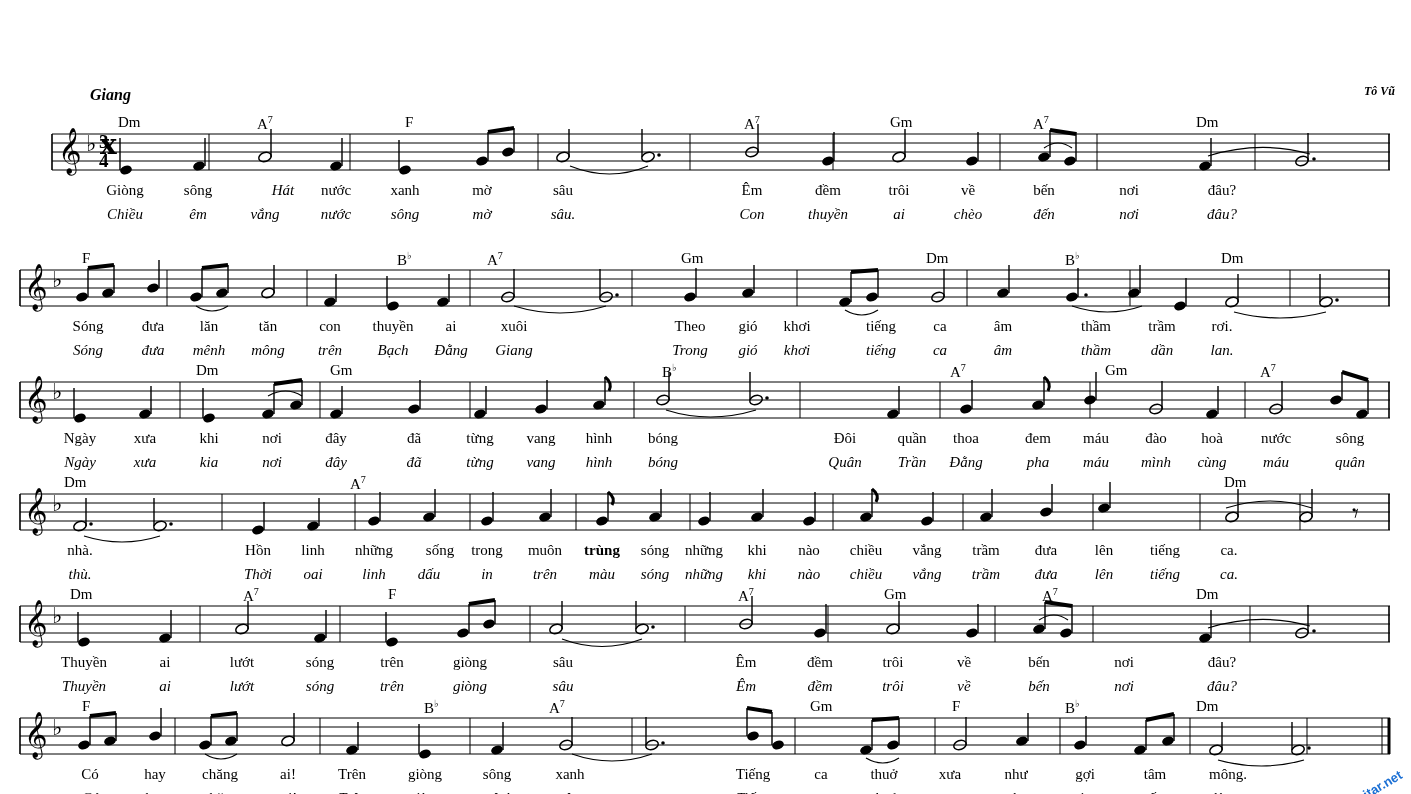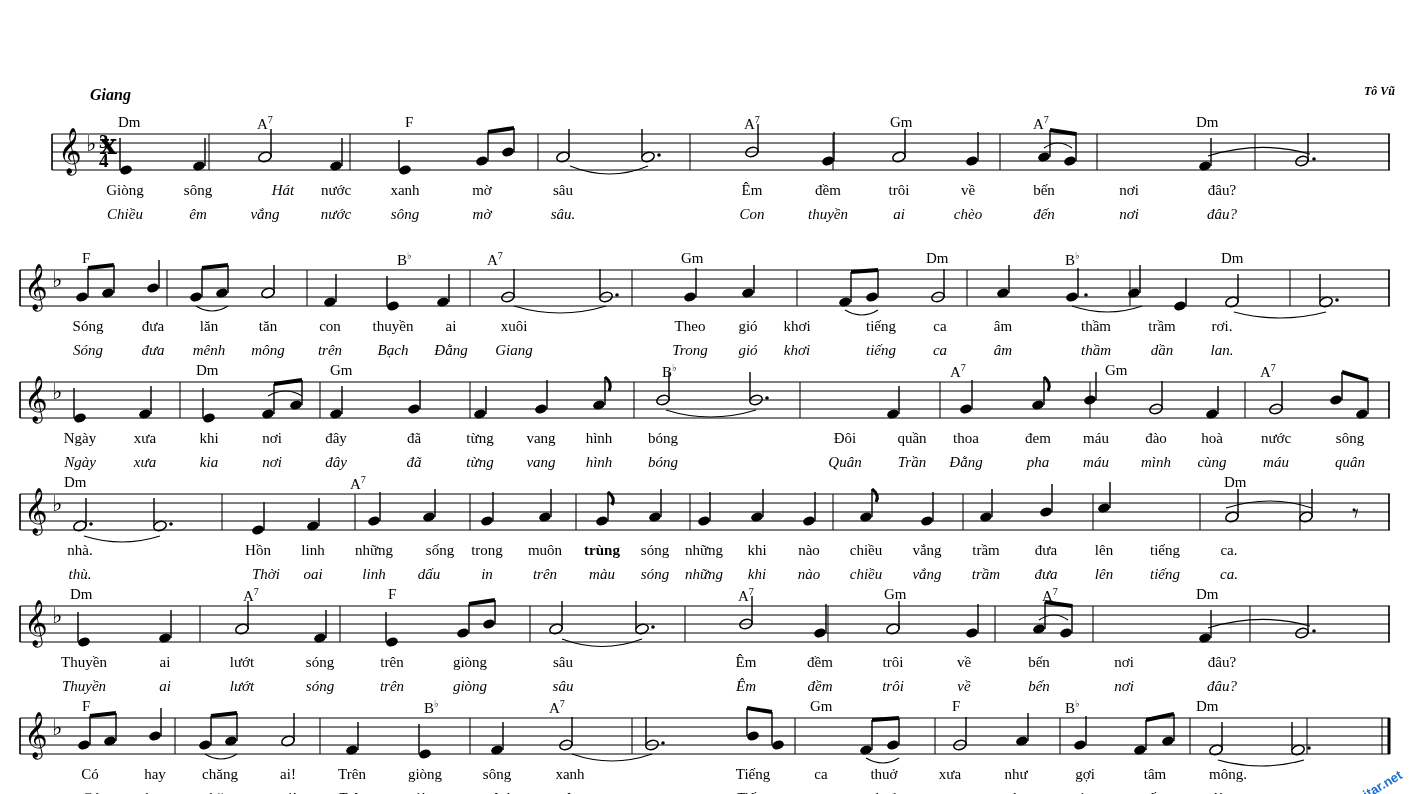--- a/index.html
+++ b/index.html
@@ -699,21 +699,21 @@
     <div class="lyric v1" style="left: 757px; top: 542px;">khi</div>
     <div class="lyric v1" style="left: 809px; top: 542px;">nào</div>
     <div class="lyric v1" style="left: 866px; top: 542px;">chiều</div>
     <div class="lyric v1" style="left: 927px; top: 542px;">vắng</div>
     <div class="lyric v1" style="left: 986px; top: 542px;">trầm</div>
     <div class="lyric v1" style="left: 1046px; top: 542px;">đưa</div>
     <div class="lyric v1" style="left: 1104px; top: 542px;">lên</div>
     <div class="lyric v1" style="left: 1165px; top: 542px;">tiếng</div>
     <div class="lyric v1" style="left: 1229px; top: 542px;">ca.</div>
     <div class="lyric v2" style="left: 80px; top: 566px;">thù.</div>
-    <div class="lyric v2" style="left: 258px; top: 566px; margin-left: 8px;">Thời</div>
+    <div class="lyric v2" style="left: 258px; top: 566px;">Thời</div>
     <div class="lyric v2" style="left: 313px; top: 566px;">oai</div>
     <div class="lyric v2" style="left: 374px; top: 566px;">linh</div>
     <div class="lyric v2" style="left: 429px; top: 566px;">dấu</div>
     <div class="lyric v2" style="left: 487px; top: 566px;">in</div>
     <div class="lyric v2" style="left: 545px; top: 566px;">trên</div>
     <div class="lyric v2" style="left: 602px; top: 566px;">màu</div>
     <div class="lyric v2" style="left: 655px; top: 566px;">sóng</div>
     <div class="lyric v2" style="left: 704px; top: 566px;">những</div>
     <div class="lyric v2" style="left: 757px; top: 566px;">khi</div>
     <div class="lyric v2" style="left: 809px; top: 566px;">nào</div>

